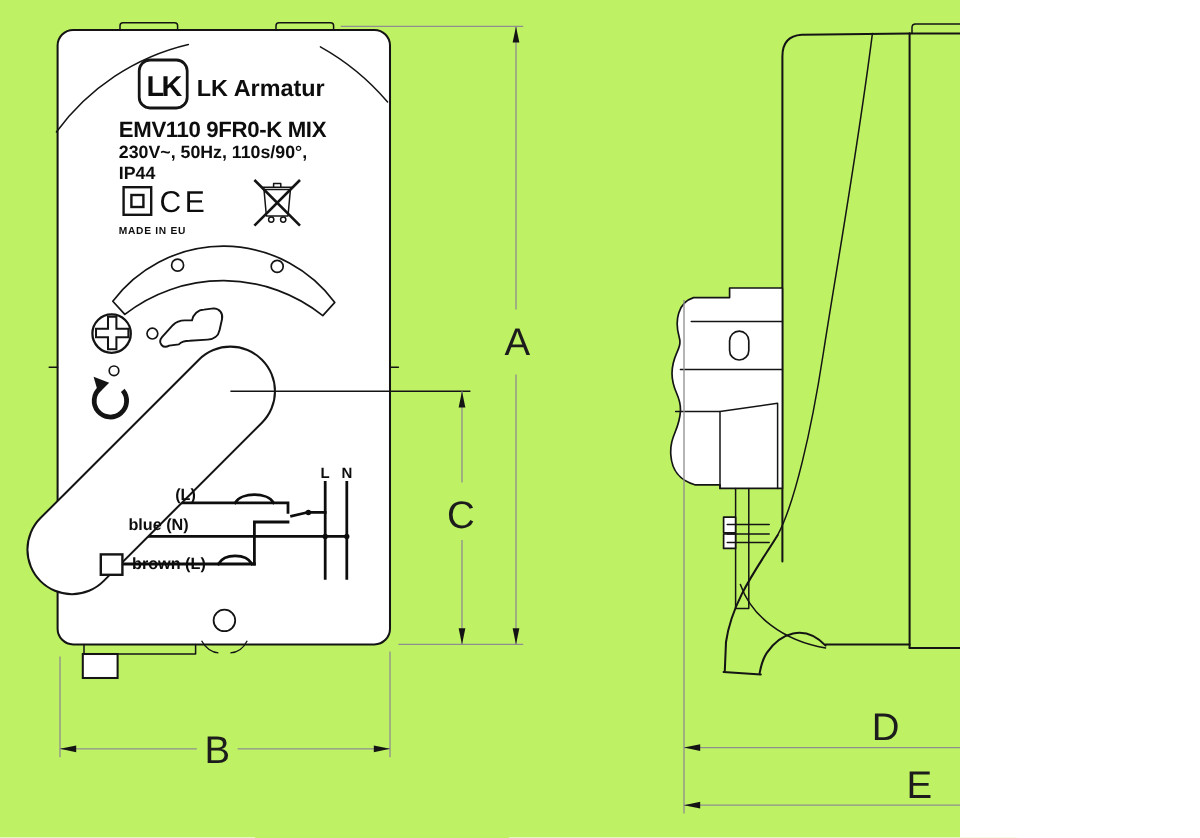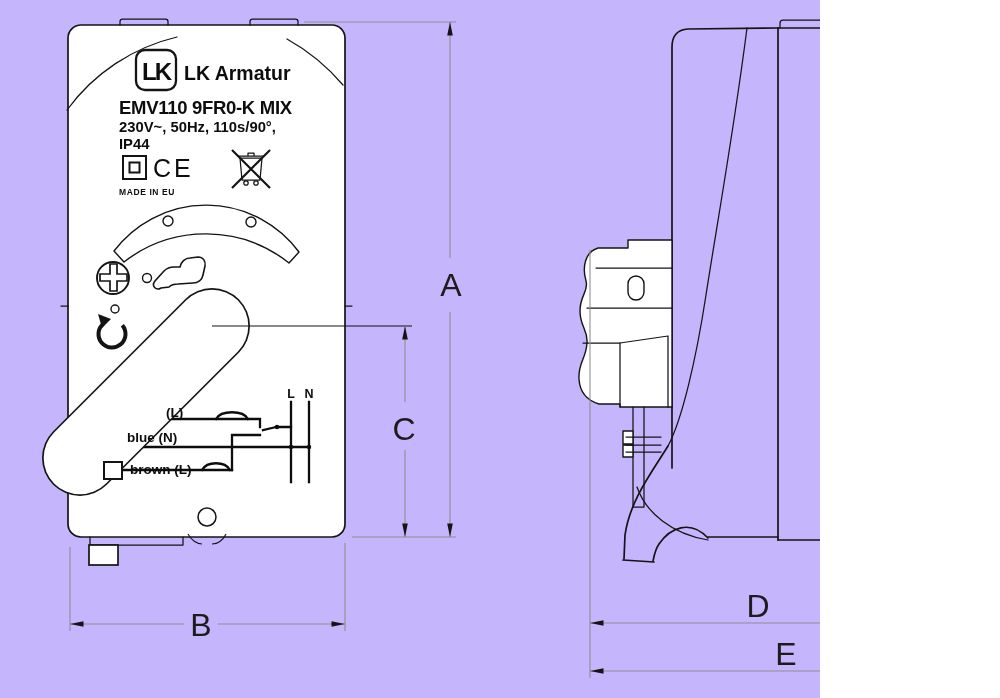--- a/index.html
+++ b/index.html
@@ -1,16 +1,16 @@
 <!DOCTYPE html>
 <html><head>
 <meta charset="utf-8">
 <style>
   html,body{margin:0;padding:0;background:#ffffff;}
-  .canvas{position:relative;width:800px;height:698px;background:#c4b5fd;overflow:hidden;padding-left:20px;}
+  .canvas{position:relative;width:800px;height:698px;background:#bef264;overflow:hidden;}
   svg{display:block;}
   
   .ln   {stroke:#141414;stroke-width:1.7;fill:none;stroke-linecap:round;stroke-linejoin:round;}
   .lnt  {stroke:#141414;stroke-width:1.25;fill:none;stroke-linecap:round;stroke-linejoin:round;}
   .lnw  {stroke:#141414;stroke-width:1.7;fill:#ffffff;stroke-linejoin:round;}
   .lnw2 {stroke:#141414;stroke-width:1.4;fill:#ffffff;stroke-linejoin:round;}
   .wire {stroke:#0d0d0d;stroke-width:2.3;fill:none;stroke-linecap:square;}
   .dim  {stroke:#8f8f8f;stroke-width:1.1;fill:none;}
   .arr  {fill:#141414;stroke:none;}
   .dot  {fill:#0d0d0d;stroke:none;}

